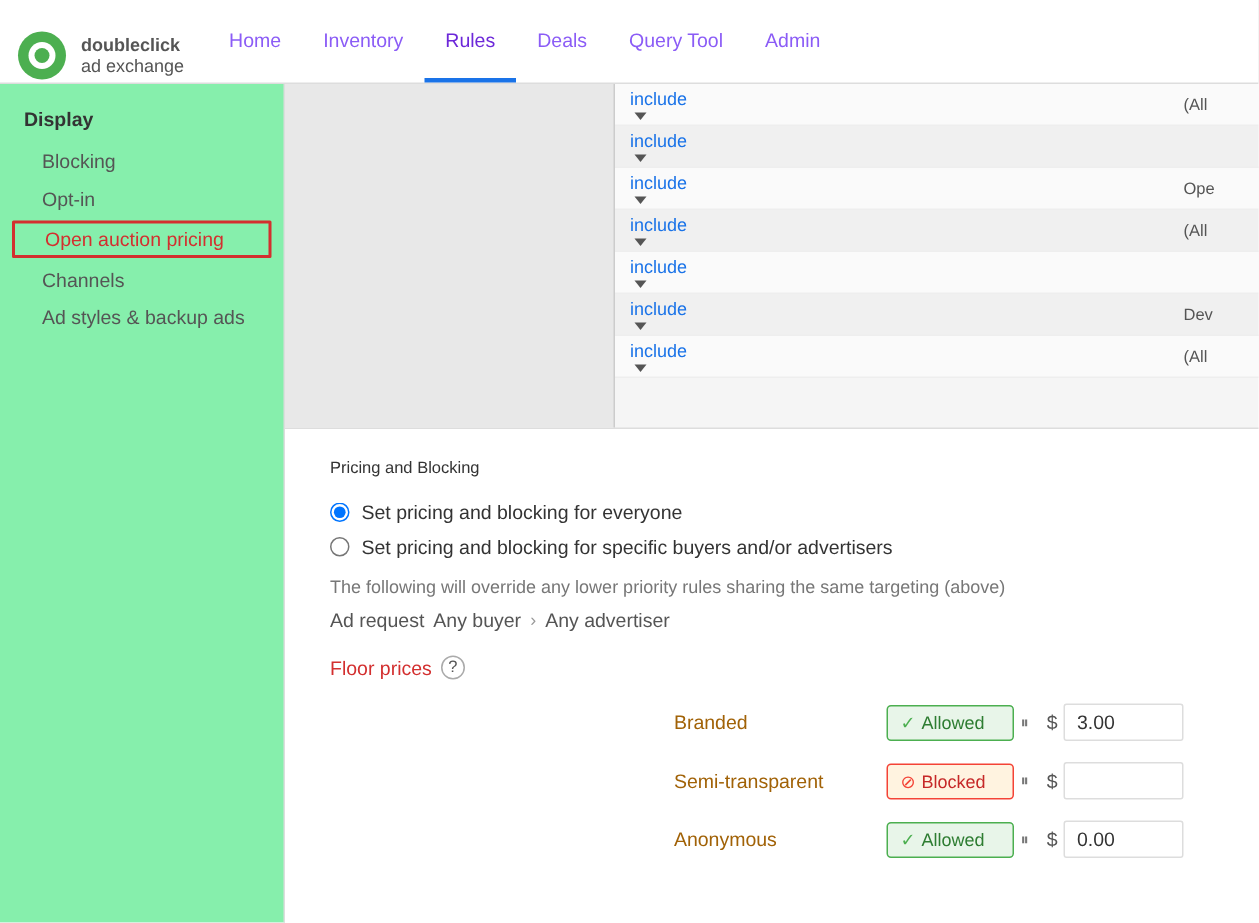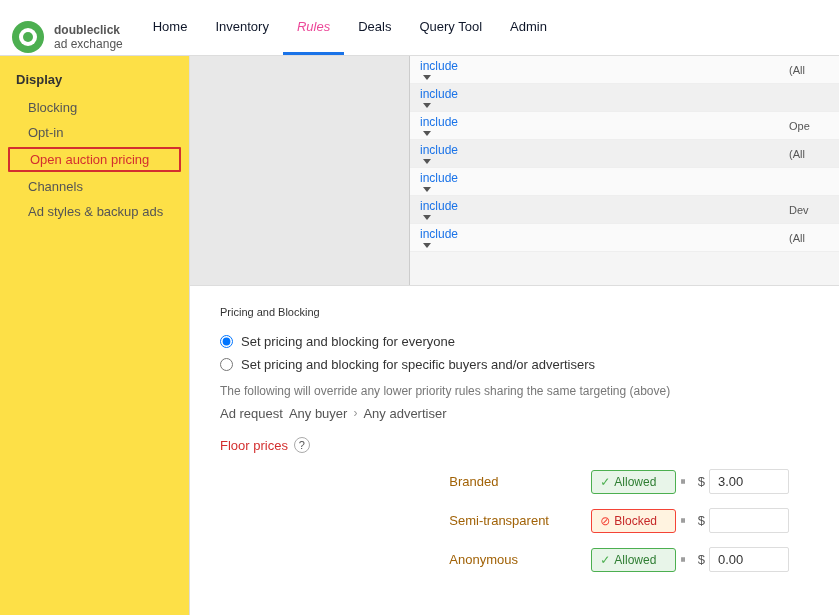--- a/index.html
+++ b/index.html
@@ -4,28 +4,28 @@
   <style>
     * { box-sizing: border-box; margin: 0; padding: 0; }
     body { font-family: Arial, sans-serif; font-size: 13px; background: #f1f1f1; color: #333; width: 839px; height: 615px; overflow: hidden; }
 
     
     .header { background: white; border-bottom: 1px solid #ddd; display: flex; align-items: flex-end; padding: 0 10px; height: 56px; }
     .logo-text { margin-left: 8px; line-height: 1.2; }
     .logo-text .brand1 { font-size: 12px; color: #555; font-weight: bold; }
     .logo-text .brand2 { font-size: 12px; color: #555; }
     nav { display: flex; align-items: center; height: 100%; }
-    nav a { text-decoration: none; color: #0f172a; padding: 0 14px; font-size: 13px; height: 100%; display: flex; align-items: center; border-bottom: 3px solid transparent; }
-    nav a.active { color: #ec4899; border-bottom: 3px solid #1a73e8; font-style: italic; }
+    nav a { text-decoration: none; color: #8b5cf6; padding: 0 14px; font-size: 13px; height: 100%; display: flex; align-items: center; border-bottom: 3px solid transparent; }
+    nav a.active { color: #6d28d9; border-bottom: 3px solid #1a73e8; }
 
     
     .layout { display: flex; height: calc(615px - 56px); }
 
     
-    .sidebar { width: 190px; background: #fde047; border-right: 1px solid #ddd; padding: 16px 0; flex-shrink: 0; }
+    .sidebar { width: 190px; background: #86efac; border-right: 1px solid #ddd; padding: 16px 0; flex-shrink: 0; }
     .sidebar-section-title { font-size: 13px; font-weight: bold; color: #333; padding: 0 16px 8px; }
     .sidebar-item { padding: 5px 16px 5px 28px; cursor: pointer; color: #555; font-size: 13px; }
     .sidebar-item.active { color: #d32f2f; border: 2px solid #d32f2f; border-radius: 1px; margin: 2px 8px; padding: 3px 8px 3px 20px; background: transparent; }
 
     
     .main { flex: 1; background: white; overflow-y: auto; }
 
     
     .top-section { background: #f5f5f5; border-bottom: 1px solid #ddd; padding: 0; display: flex; height: 230px; }
     .left-panel { width: 220px; background: #e8e8e8; border-right: 1px solid #ccc; }

